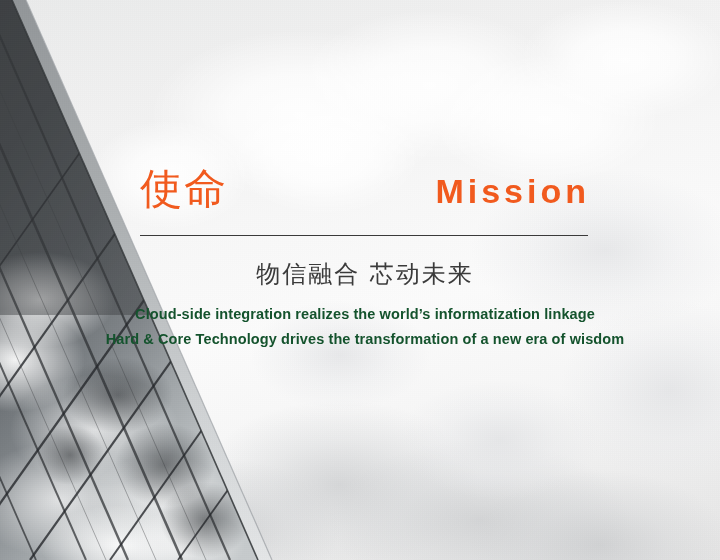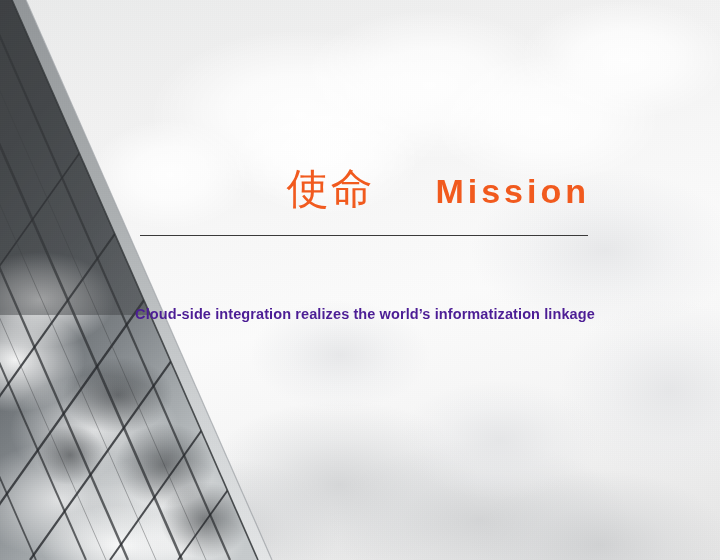--- a/index.html
+++ b/index.html
@@ -94,21 +94,21 @@
   }
 
   .heading-row {
     position: absolute;
     left: 140px;
     top: 168px;
     width: 450px;
     height: 58px;
     display: flex;
     align-items: baseline;
-    justify-content: flex-end;
+    justify-content: space-between;
   }
 
   .heading-cn {
     font-size: 42px;
     line-height: 1;
     font-weight: 400;
     color: #F15A1E;
     letter-spacing: 2px;
     font-family: "DejaVu Sans", "Liberation Sans", sans-serif;
   }
@@ -150,21 +150,21 @@
     left: 65px;
     top: 302px;
     width: 600px;
     text-align: center;
   }
 
   .tagline {
     font-size: 14.5px;
     line-height: 25px;
     font-weight: bold;
-    color: #4c1d95;
+    color: #14532d;
     letter-spacing: 0.1px;
     font-family: "Liberation Sans", "DejaVu Sans", sans-serif;
     white-space: nowrap;
   }
 </style>
 </head>
 <body>
 
 <div id="stage">
 
@@ -283,20 +283,22 @@
 
   <div class="content">
 
     <div class="heading-row">
       <span class="heading-cn">使命</span>
       <span class="heading-en">Mission</span>
     </div>
 
     <div class="divider"></div>
 
+    <div class="subtitle-cn">物信融合 芯动未来</div>
 
     <div class="tagline-block">
       <div class="tagline">Cloud-side integration realizes the world’s informatization linkage</div>
+      <div class="tagline">Hard &amp; Core Technology drives the transformation of a new era of wisdom</div>
     </div>
 
   </div>
 
 </div>
 
 </body></html>

